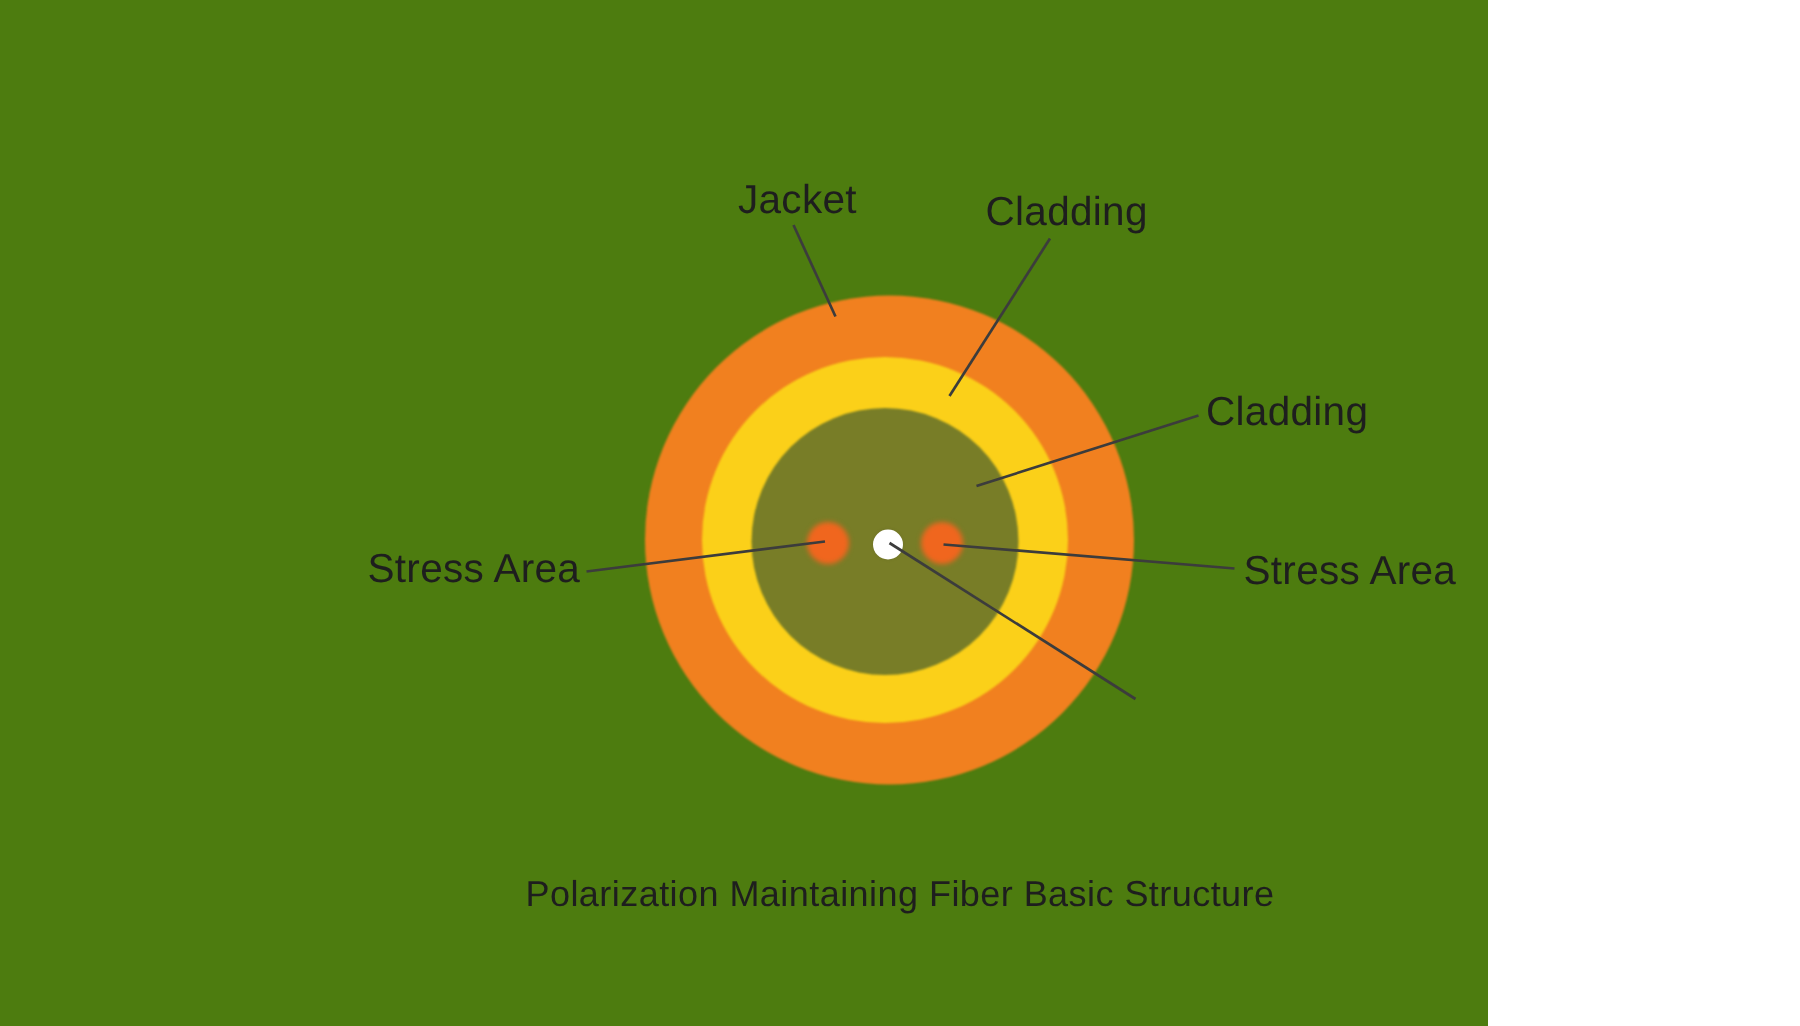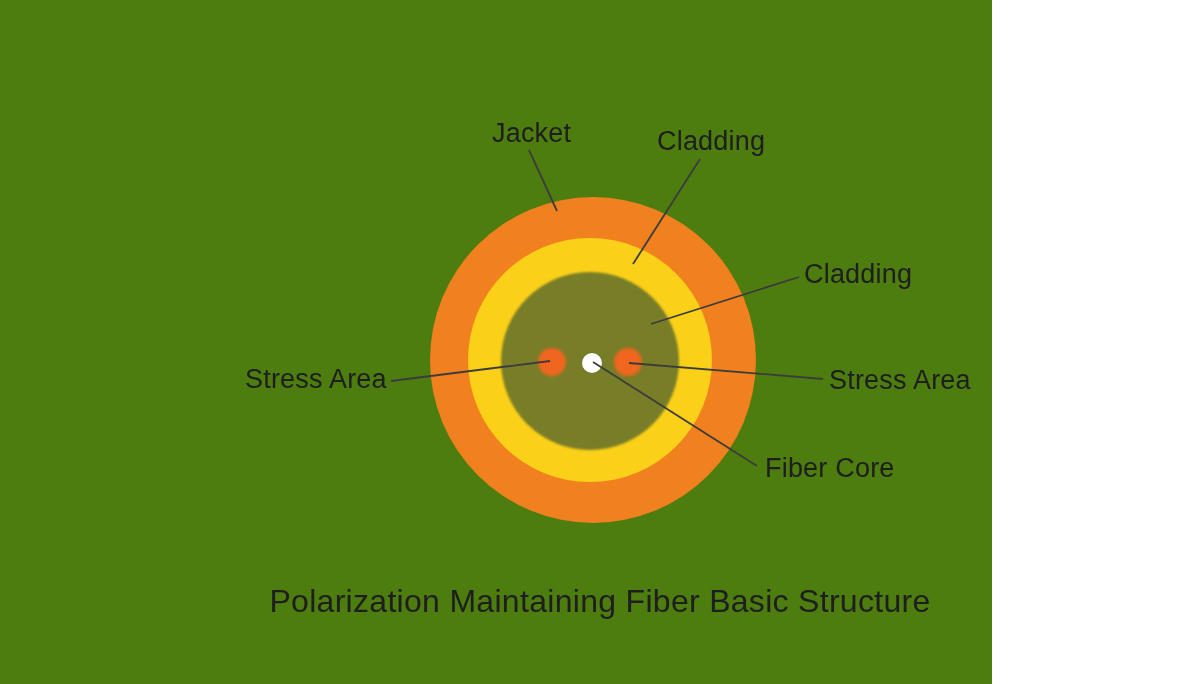--- a/index.html
+++ b/index.html
@@ -31,21 +31,21 @@
   }
   .label-jacket{left:492px;top:118px;}
   .label-coating{left:657px;top:126px;}
   .label-cladding{left:804px;top:259px;}
   .label-stress-left{left:245px;top:364px;}
   .label-stress-right{left:829px;top:365px;}
   .label-fiber-core{left:765px;top:453px;}
   .title{
     position:absolute;left:0;top:583px;width:1200px;
     text-align:center;
-    font-size:32px;
+    font-size:24px;
     letter-spacing:0.3px;
   }
 </style>
 </head>
 <body>
 
 <div class="stage">
 
   <div class="circle jacket" style="background: rgb(241, 128, 31);"></div>
   <div class="circle coating" style="background: rgb(251, 208, 25);"></div>
@@ -61,17 +61,16 @@
     <line x1="391" y1="381" x2="550" y2="361" stroke-width="1.8" stroke="#3C3C3C"></line>
     <line x1="629" y1="363" x2="823" y2="379" stroke-width="1.8" stroke="#3C3C3C"></line>
     <line x1="593" y1="362" x2="757" y2="466" stroke-width="1.8" stroke="#3C3C3C"></line>
   </svg>
 
   <div class="label label-jacket" style="color: rgb(30, 30, 30);">Jacket</div>
   <div class="label label-coating" style="color: rgb(30, 30, 30);">Cladding</div>
   <div class="label label-cladding" style="color: rgb(30, 30, 30);">Cladding</div>
   <div class="label label-stress-left" style="color: rgb(30, 30, 30);">Stress Area</div>
   <div class="label label-stress-right" style="color: rgb(30, 30, 30);">Stress Area</div>
-  <div class="label label-fiber-core" style="color: rgb(30, 30, 30);">Fiber Core</div>
 
   <div class="title" style="color: rgb(30, 30, 30);">Polarization Maintaining Fiber Basic Structure</div>
 
 </div>
 
 </body></html>

